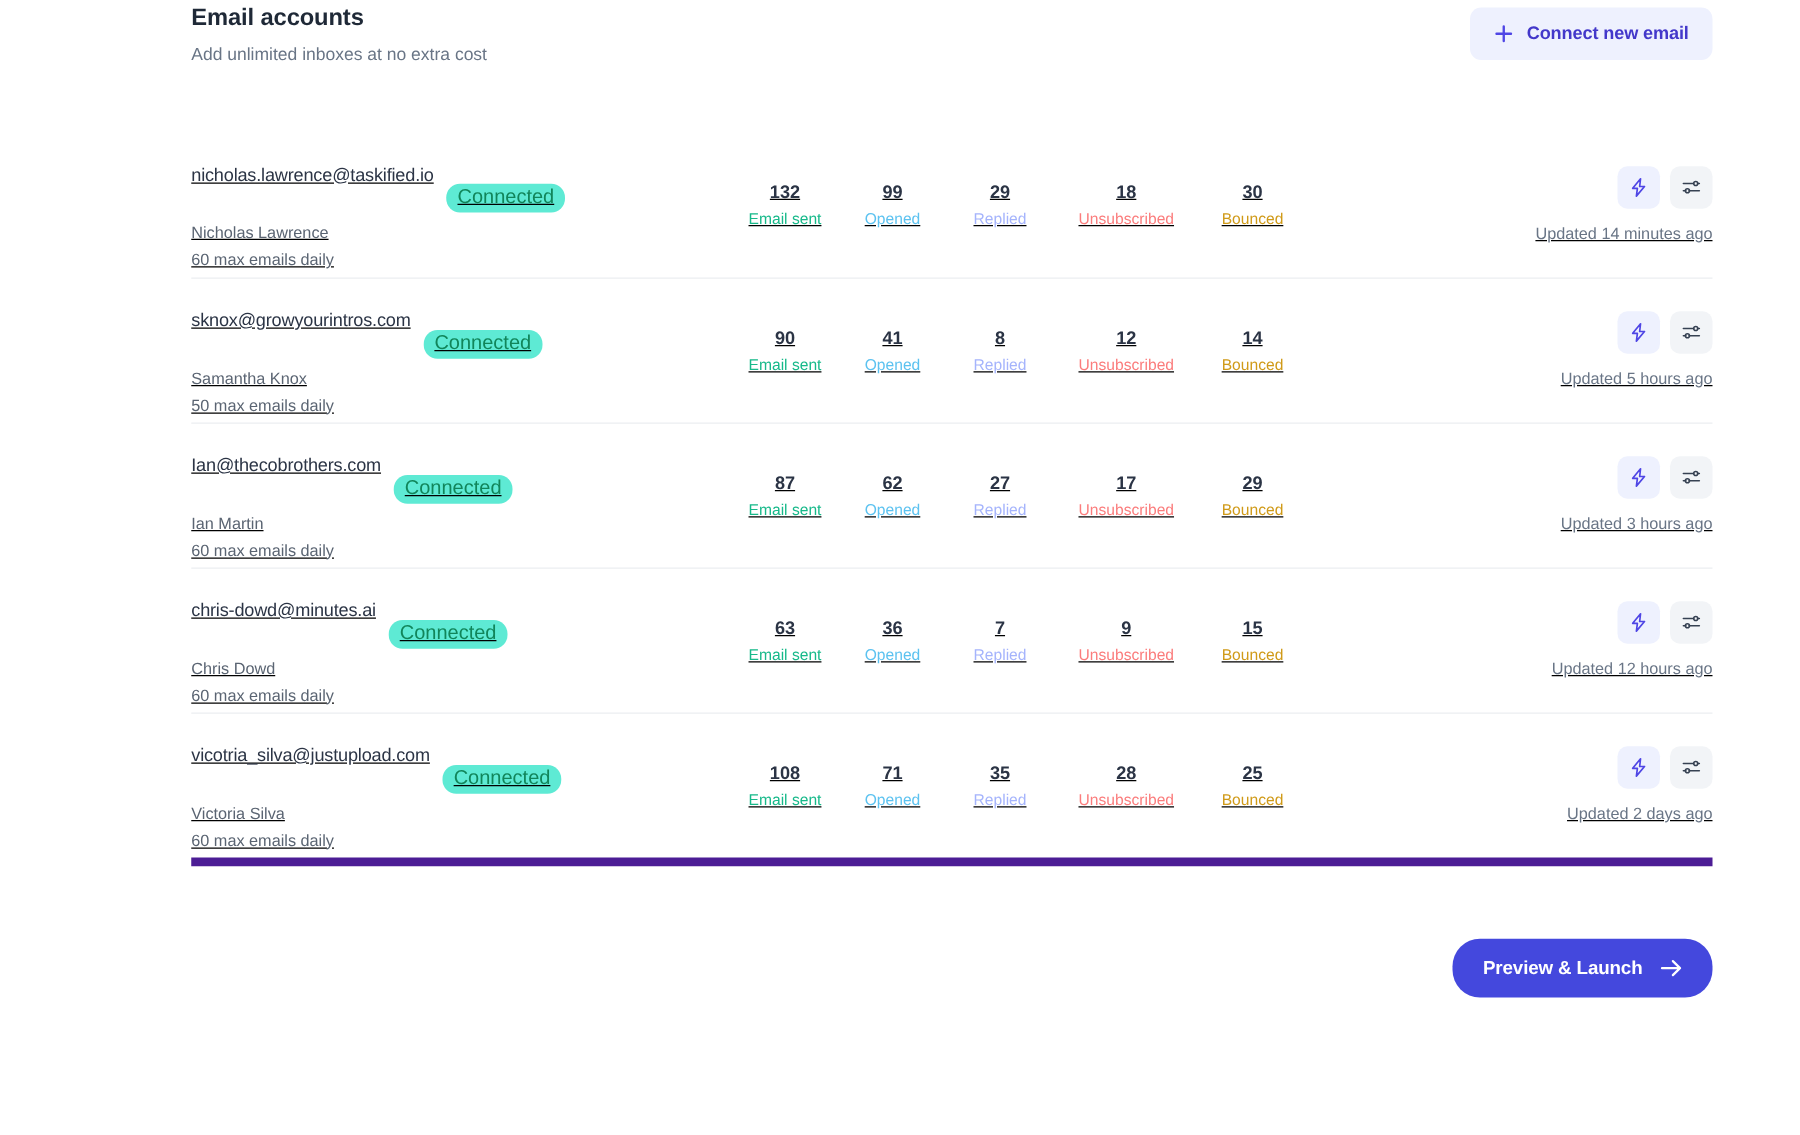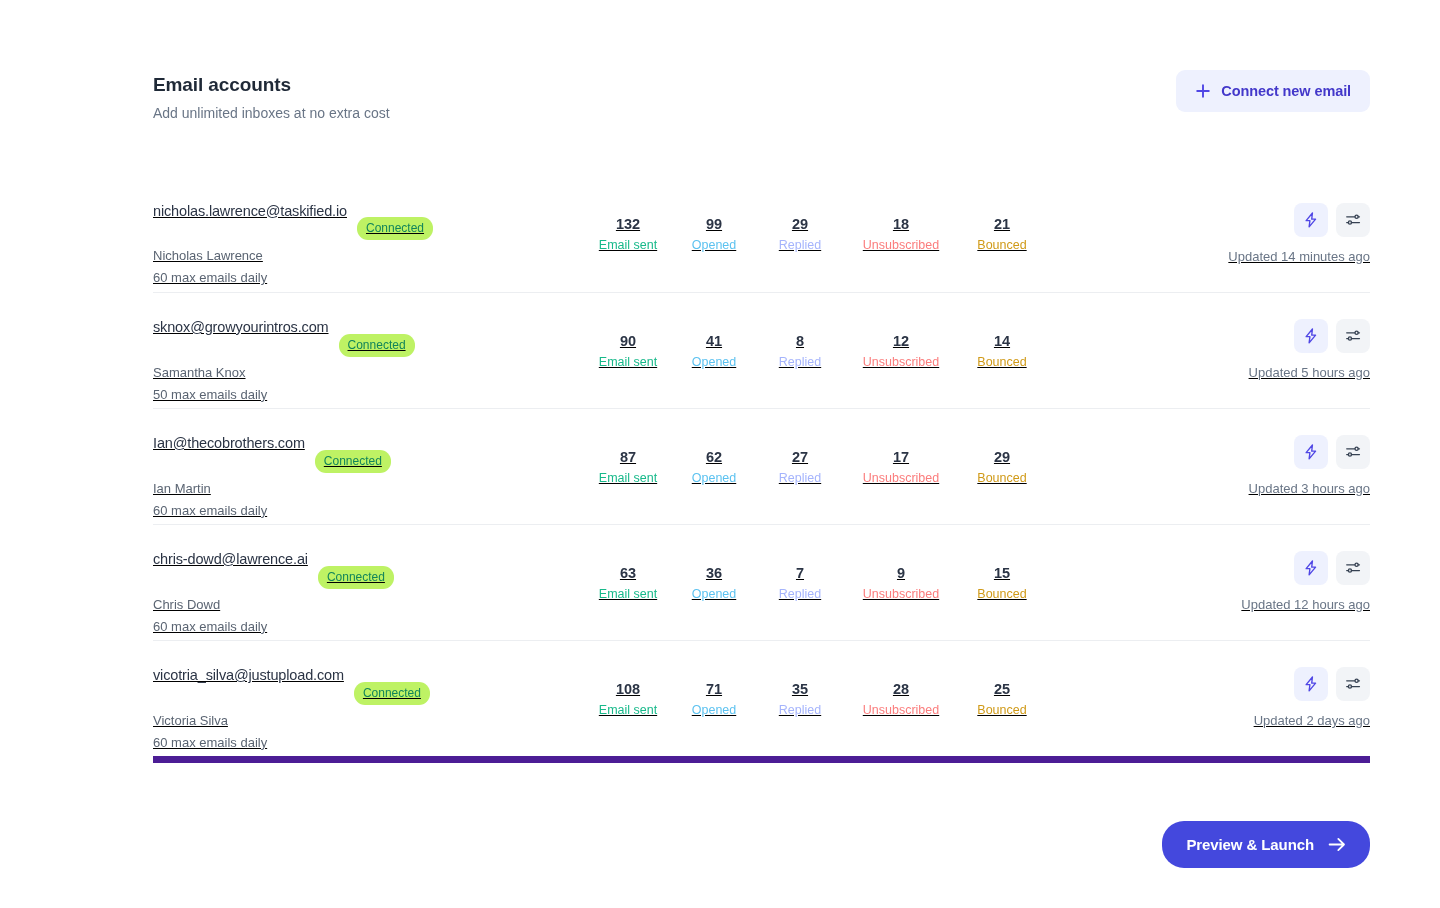--- a/index.html
+++ b/index.html
@@ -22,23 +22,22 @@
   .content {
     position: absolute;
     left: 153px;
     top: 0;
     width: 1217px;
   }
 
   
   .header {
     display: flex;
-    align-items: flex-start;
+    align-items: center;
     justify-content: space-between;
-    padding-top: 70px;
   }
 
   .header-text { padding-top: 2px; }
 
   .page-title {
     font-size: 19px;
     font-weight: bold;
     color: #1f2937;
     letter-spacing: -0.1px;
     line-height: 26px;
@@ -103,23 +102,23 @@
     gap: 10px;
   }
   .acct-email {
     font-size: 14.5px;
     color: #2b3445;
     letter-spacing: -0.15px;
     line-height: 20px;
   }
   .badge {
     display: inline-block;
-    background: #bef264;
+    background: #5eead4;
     color: #11855a;
-    font-size: 12px;
+    font-size: 16px;
     line-height: 16px;
     padding: 3px 9px 4px;
     border-radius: 11px;
     white-space: nowrap;
     margin-top: 36px;
   }
   .acct-name {
     font-size: 13px;
     color: #5a6472;
     line-height: 19px;
@@ -260,21 +259,21 @@
             </div>
             <div class="stat">
               <div class="stat-value">29</div>
               <div class="stat-label lbl-replied">Replied</div>
             </div>
             <div class="stat wide">
               <div class="stat-value">18</div>
               <div class="stat-label lbl-unsub">Unsubscribed</div>
             </div>
             <div class="stat">
-              <div class="stat-value">21</div>
+              <div class="stat-value">30</div>
               <div class="stat-label lbl-bounced">Bounced</div>
             </div>
           </div>
           <div class="row-right">
             <div class="icon-buttons">
               <button class="icon-btn bolt">
                 <svg width="18" height="18" viewBox="0 0 20 20" fill="none" aria-hidden="true">
                   <path d="M11.6 2.2 4.6 10.7h4.2l-.9 7 7.2-8.6h-4.3l.8-6.9Z" stroke="#4f46e5" stroke-width="1.5" stroke-linejoin="round"></path>
                 </svg>
               </button>
@@ -386,21 +385,21 @@
                   <circle cx="6.6" cy="12.9" r="1.8" stroke="#364152" stroke-width="1.4"></circle>
                 </svg>
               </button>
             </div>
             <div class="updated">Updated 3 hours ago</div>
           </div>
         </div>
         <div class="account-row">
           <div class="acct-info">
             <div class="acct-line1">
-              <span class="acct-email">chris-dowd@lawrence.ai</span>
+              <span class="acct-email">chris-dowd@minutes.ai</span>
               <span class="badge">Connected</span>
             </div>
             <div class="acct-name">Chris Dowd</div>
             <div class="acct-limit">60 max emails daily</div>
           </div>
           <div class="stats">
             <div class="stat">
               <div class="stat-value">63</div>
               <div class="stat-label lbl-sent">Email sent</div>
             </div>

